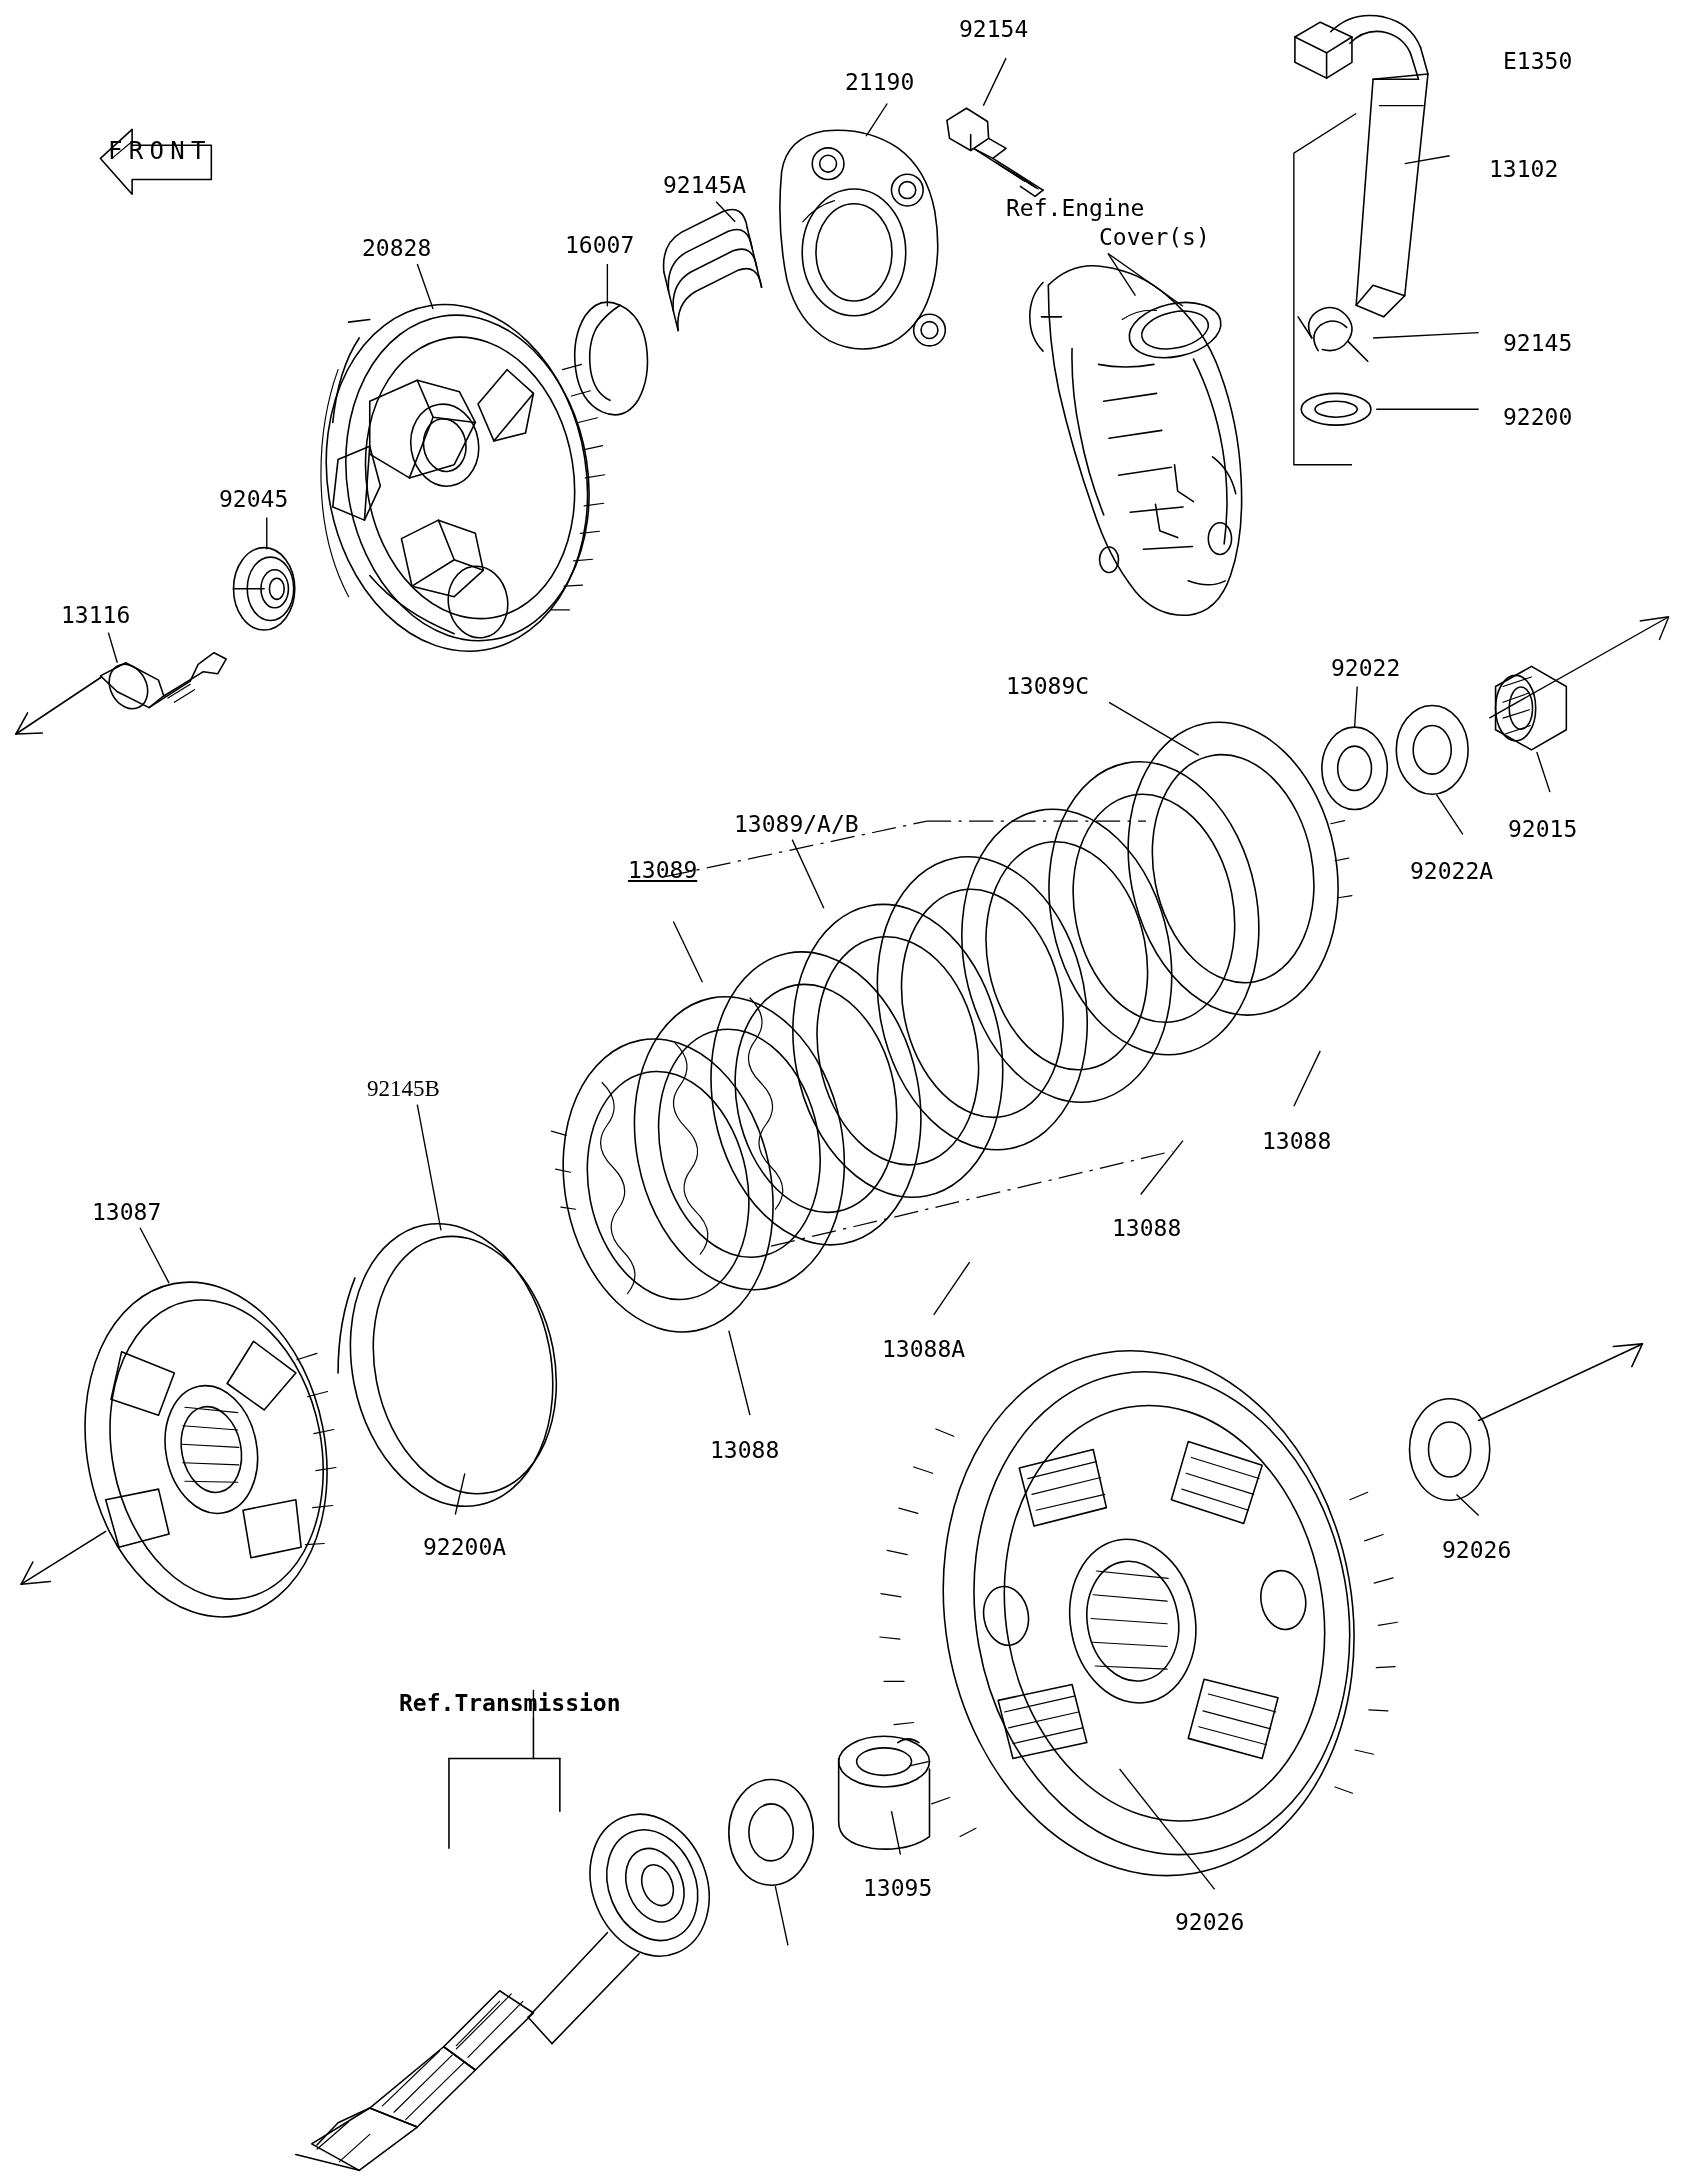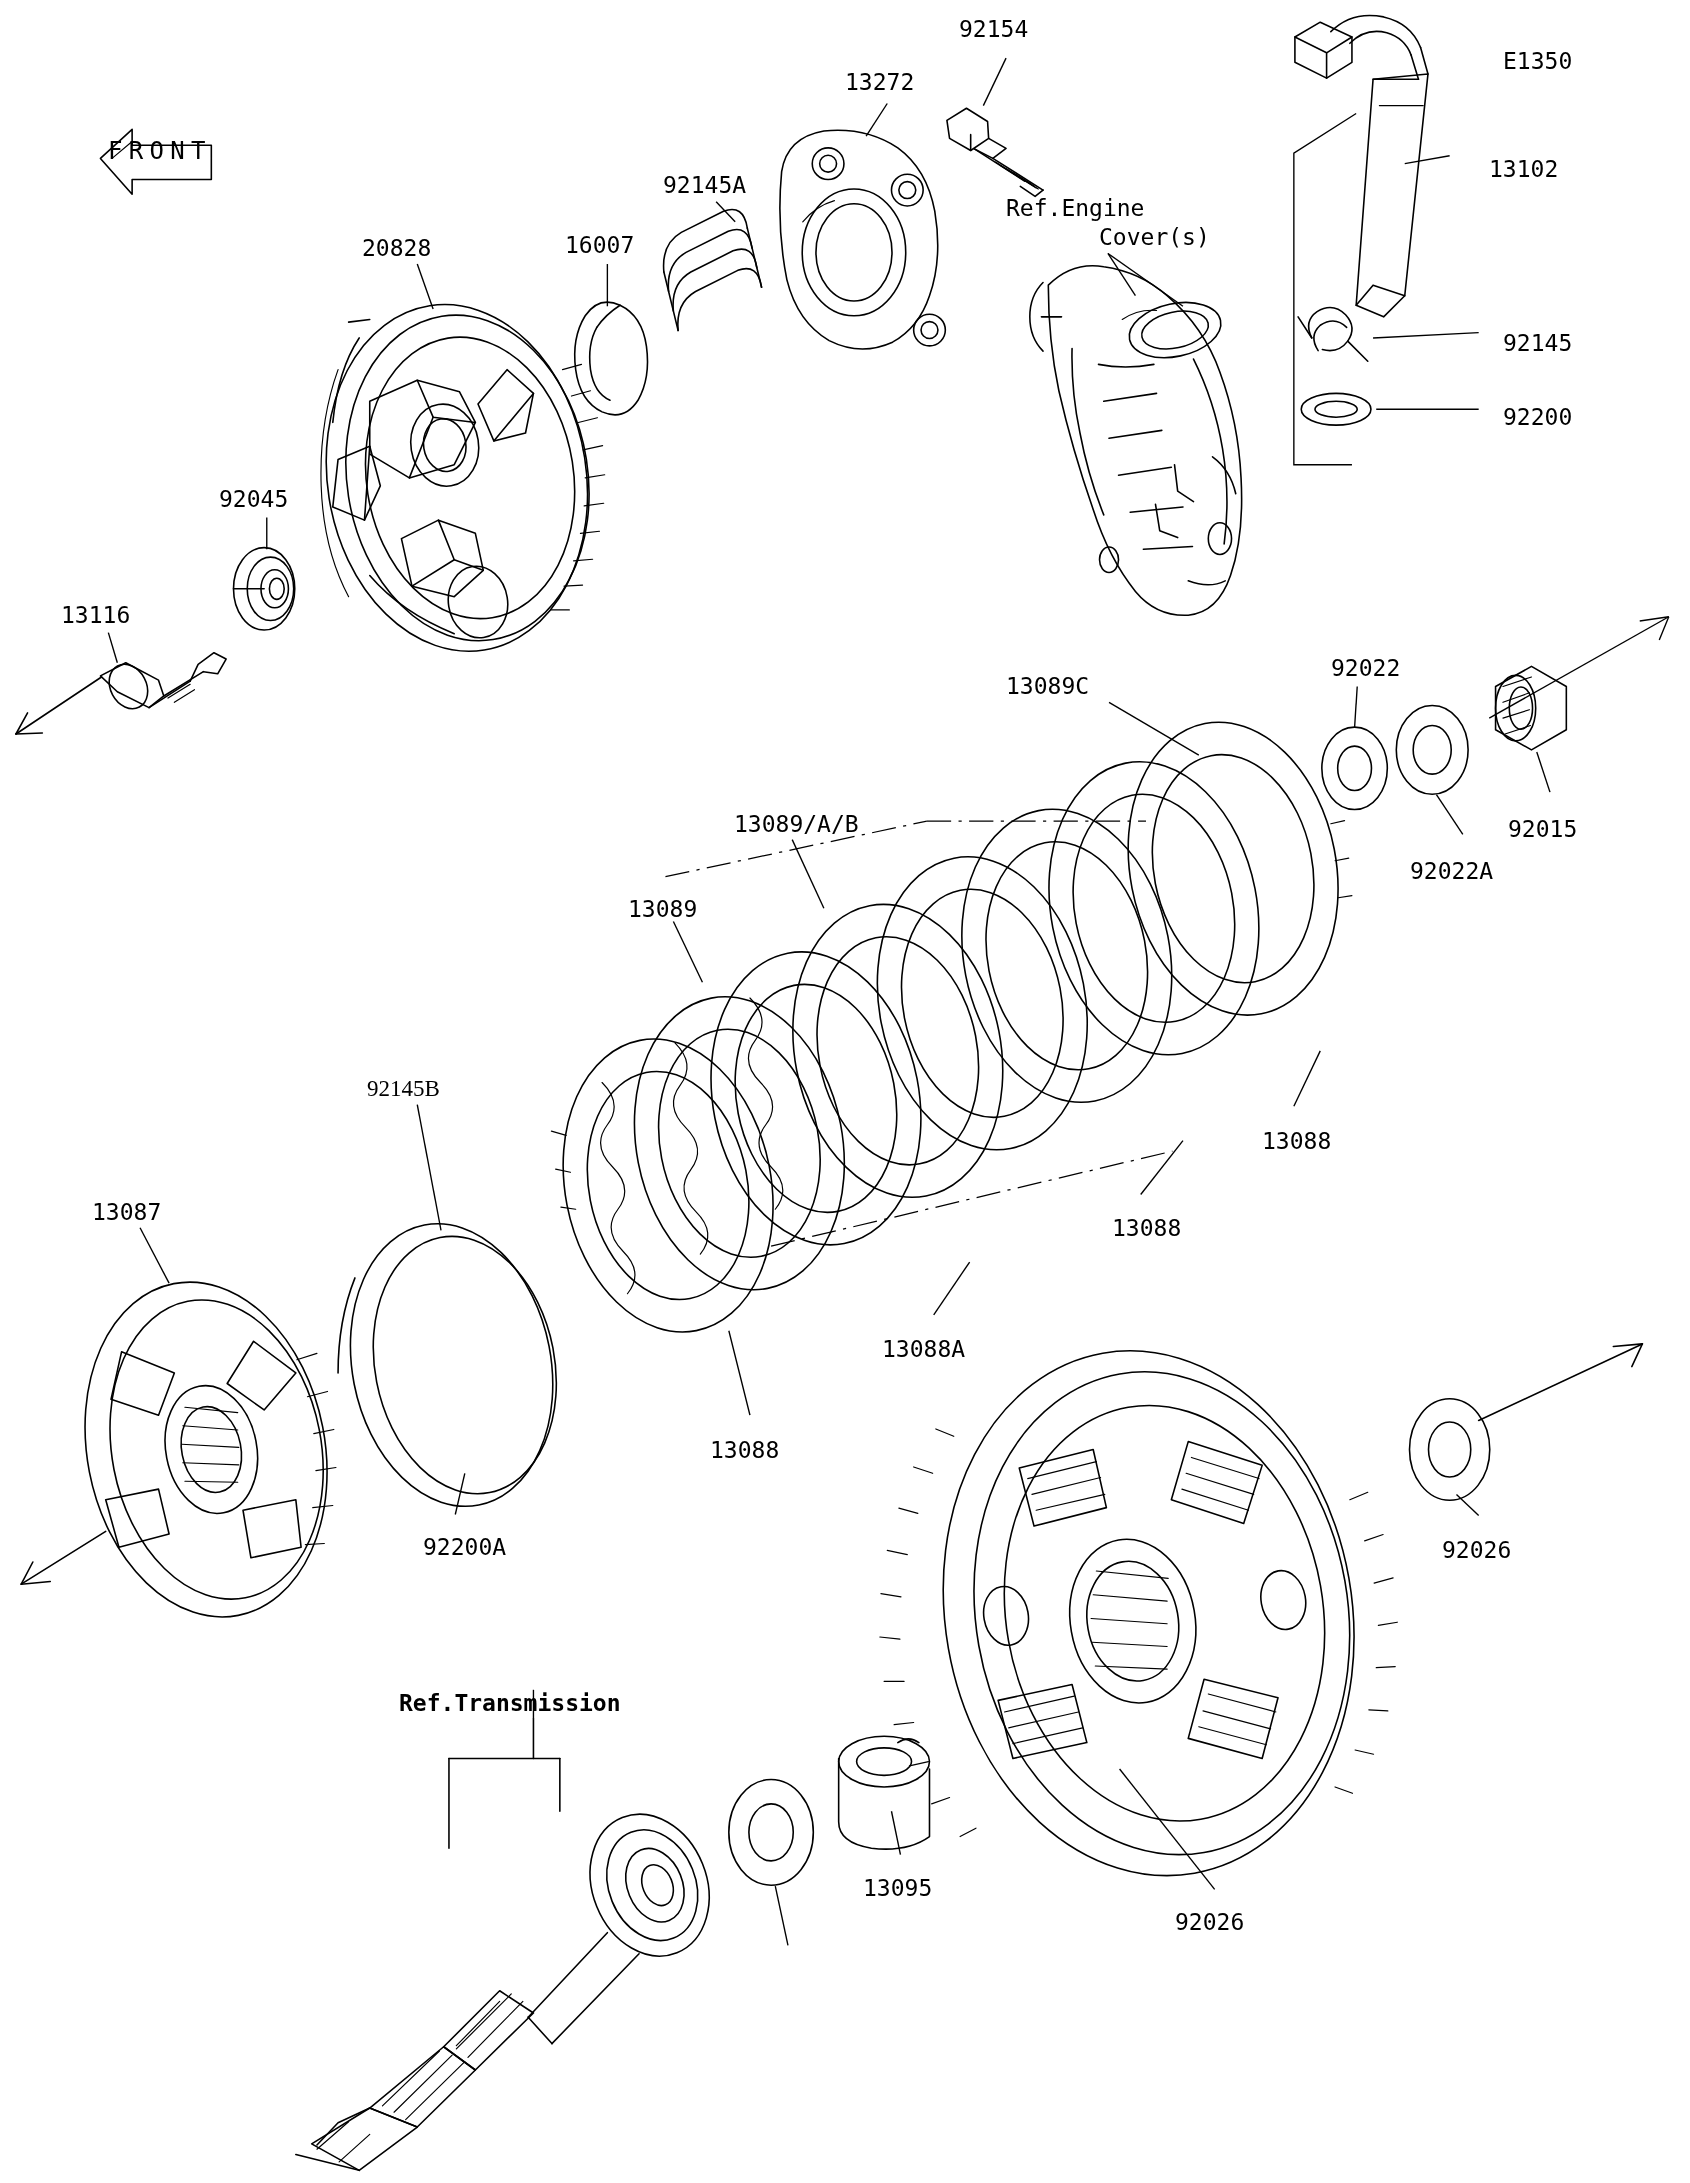--- a/index.html
+++ b/index.html
@@ -468,37 +468,37 @@
       <path class="leader" d="M2800 2870 L2758 2830"></path>
       <path class="leader" d="M1705 3512 L1688 3430"></path>
       <path class="leader" d="M2300 3578 L2120 3350"></path>
       <path class="leader" d="M1492 3684 L1468 3572"></path>
       <path class="leader" d="M1010 3255 L1010 3200"></path>
     </g>
   </svg>
 
   <div class="label" style="left:959px; top:16px;">92154</div>
   <div class="label" style="left:1503px; top:48px;">E1350</div>
-  <div class="label" style="left:845px; top:69px;">13272</div>
+  <div class="label" style="left:845px; top:69px;">21190</div>
   <div class="label" style="left:1489px; top:156px;">13102</div>
   <div class="label" style="left:663px; top:172px;">92145A</div>
   <div class="label" style="left:362px;  top:235px;">20828</div>
   <div class="label" style="left:565px; top:232px;">16007</div>
   <div class="label" style="left:1006px; top:195px;">Ref.Engine</div>
   <div class="label" style="left:1075px; top:224px;margin-left:24px;">Cover(s)</div>
   <div class="label" style="left:1503px; top:330px;">92145</div>
   <div class="label" style="left:1503px; top:404px;">92200</div>
   <div class="label" style="left:219px;  top:486px;">92045</div>
   <div class="label" style="left:61px;  top:602px;">13116</div>
   <div class="label" style="left:1006px; top:673px;">13089C</div>
   <div class="label" style="left:1331px; top:655px;">92022</div>
   <div class="label" style="left:1508px; top:816px;">92015</div>
   <div class="label" style="left:1410px; top:858px;">92022A</div>
   <div class="label" style="left:734px; top:811px;">13089/A/B</div>
-  <div class="label" style="left:628px; top:896px;">13089</div>
+  <div class="label" style="left:628px; top:857px;text-decoration:underline;">13089</div>
   <div class="label" style="left:1262px; top:1128px;">13088</div>
   <div class="label" style="left:1112px; top:1215px;">13088</div>
   <div class="label" style="left:367px;  top:1075px;font-family:Liberation Serif, serif;">92145B</div>
   <div class="label" style="left:92px;  top:1199px;">13087</div>
   <div class="label" style="left:882px; top:1336px;">13088A</div>
   <div class="label" style="left:710px; top:1437px;">13088</div>
   <div class="label" style="left:423px;  top:1534px;text-align:right;">92200A</div>
   <div class="label" style="left:1442px; top:1537px;">92026</div>
   <div class="label" style="left:399px; top:1690px;font-weight:bold;">Ref.Transmission</div>
   <div class="label" style="left:863px; top:1875px;">13095</div>

